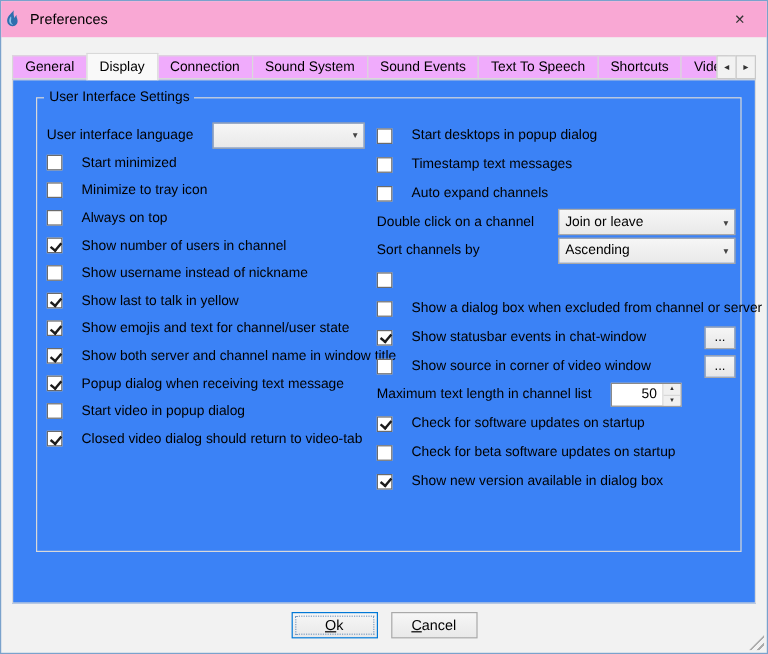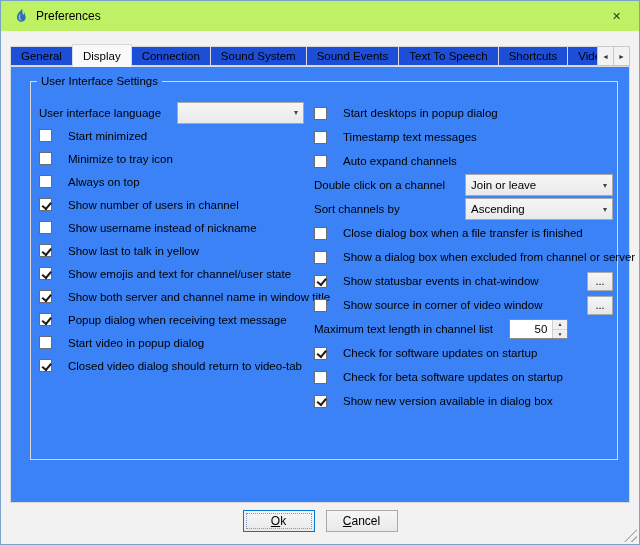--- a/index.html
+++ b/index.html
@@ -1,26 +1,26 @@
 <!DOCTYPE html>
 <html><head>
 <meta charset="utf-8">
 <style>
   html,body{margin:0;padding:0;}
   body{width:640px;height:545px;overflow:hidden;font-family:"Liberation Sans","DejaVu Sans",sans-serif;font-size:12px;color:#000;background:#fff;}
   .window{position:relative;width:640px;height:545px;box-sizing:border-box;border:1px solid #7aa2cc;background:#f2f2f2;}
-  .titlebar{height:30px;background:#bef264;display:flex;align-items:center;padding-left:12px;}
+  .titlebar{height:30px;background:#f9a8d4;display:flex;align-items:center;padding-left:1px;}
   .app-icon{width:16px;height:16px;margin-right:7px;flex:none;}
   .title{flex:1;font-size:12px;}
   .close-btn{width:45px;height:30px;display:flex;align-items:center;justify-content:center;font-size:11px;color:#333;cursor:default;}
   .dlg-body{position:absolute;top:30px;left:0;right:0;bottom:0;}
 
   
   .tabbar{position:absolute;left:9px;top:13px;width:596px;height:23px;display:flex;align-items:flex-end;overflow:hidden;z-index:2;}
-  .tab{box-sizing:border-box;height:20px;margin-bottom:1px;padding:3px 10px 0;background:#1d4ed8;border:1px solid #d9d9d9;white-space:nowrap;font-size:11.5px;}
+  .tab{box-sizing:border-box;height:20px;margin-bottom:1px;padding:3px 10px 0;background:#f0abfc;border:1px solid #d9d9d9;white-space:nowrap;font-size:11.5px;}
   .tab + .tab{margin-left:-1px;}
   .tab.selected{height:23px;margin-bottom:0;padding-top:5px;background:#f9f9f9;border-bottom:none;position:relative;z-index:3;}
   .tabscroll{position:absolute;top:15px;right:9px;height:20px;display:flex;z-index:4;}
   .tsbtn{box-sizing:border-box;width:17px;height:20px;border:1px solid #c9c9c9;background:#f2f2f2;font-size:7px;display:flex;align-items:center;justify-content:center;color:#333;}
   .tsbtn + .tsbtn{margin-left:-1px;}
 
   
   .tabpane{position:absolute;left:9px;right:9px;top:35px;height:437px;box-sizing:border-box;background:#3b82f6;border:1px solid #d9d9d9;z-index:1;}
   fieldset.groupbox{position:absolute;left:19px;top:8px;width:588px;height:385px;box-sizing:border-box;margin:0;padding:0;border:1px solid #d9d9d9;}
   fieldset.groupbox legend{font-size:11.5px;margin-left:6px;padding:0 4px;}
@@ -178,21 +178,20 @@
           </div>
           <div class="row">
             <span>Sort channels by</span>
             <div class="combo w148">
               <span class="val">Ascending</span>
               <span class="arr">▾</span>
             </div>
           </div>
           <label class="row">
             <span class="cb"></span>
-            <span>Close dialog box when a file transfer is finished</span>
           </label>
           <label class="row">
             <span class="cb"></span>
             <span>Show a dialog box when excluded from channel or server</span>
           </label>
           <div class="row">
             <span class="cb checked"></span>
             <span>Show statusbar events in chat-window</span>
             <button class="dots">...</button>
           </div>

